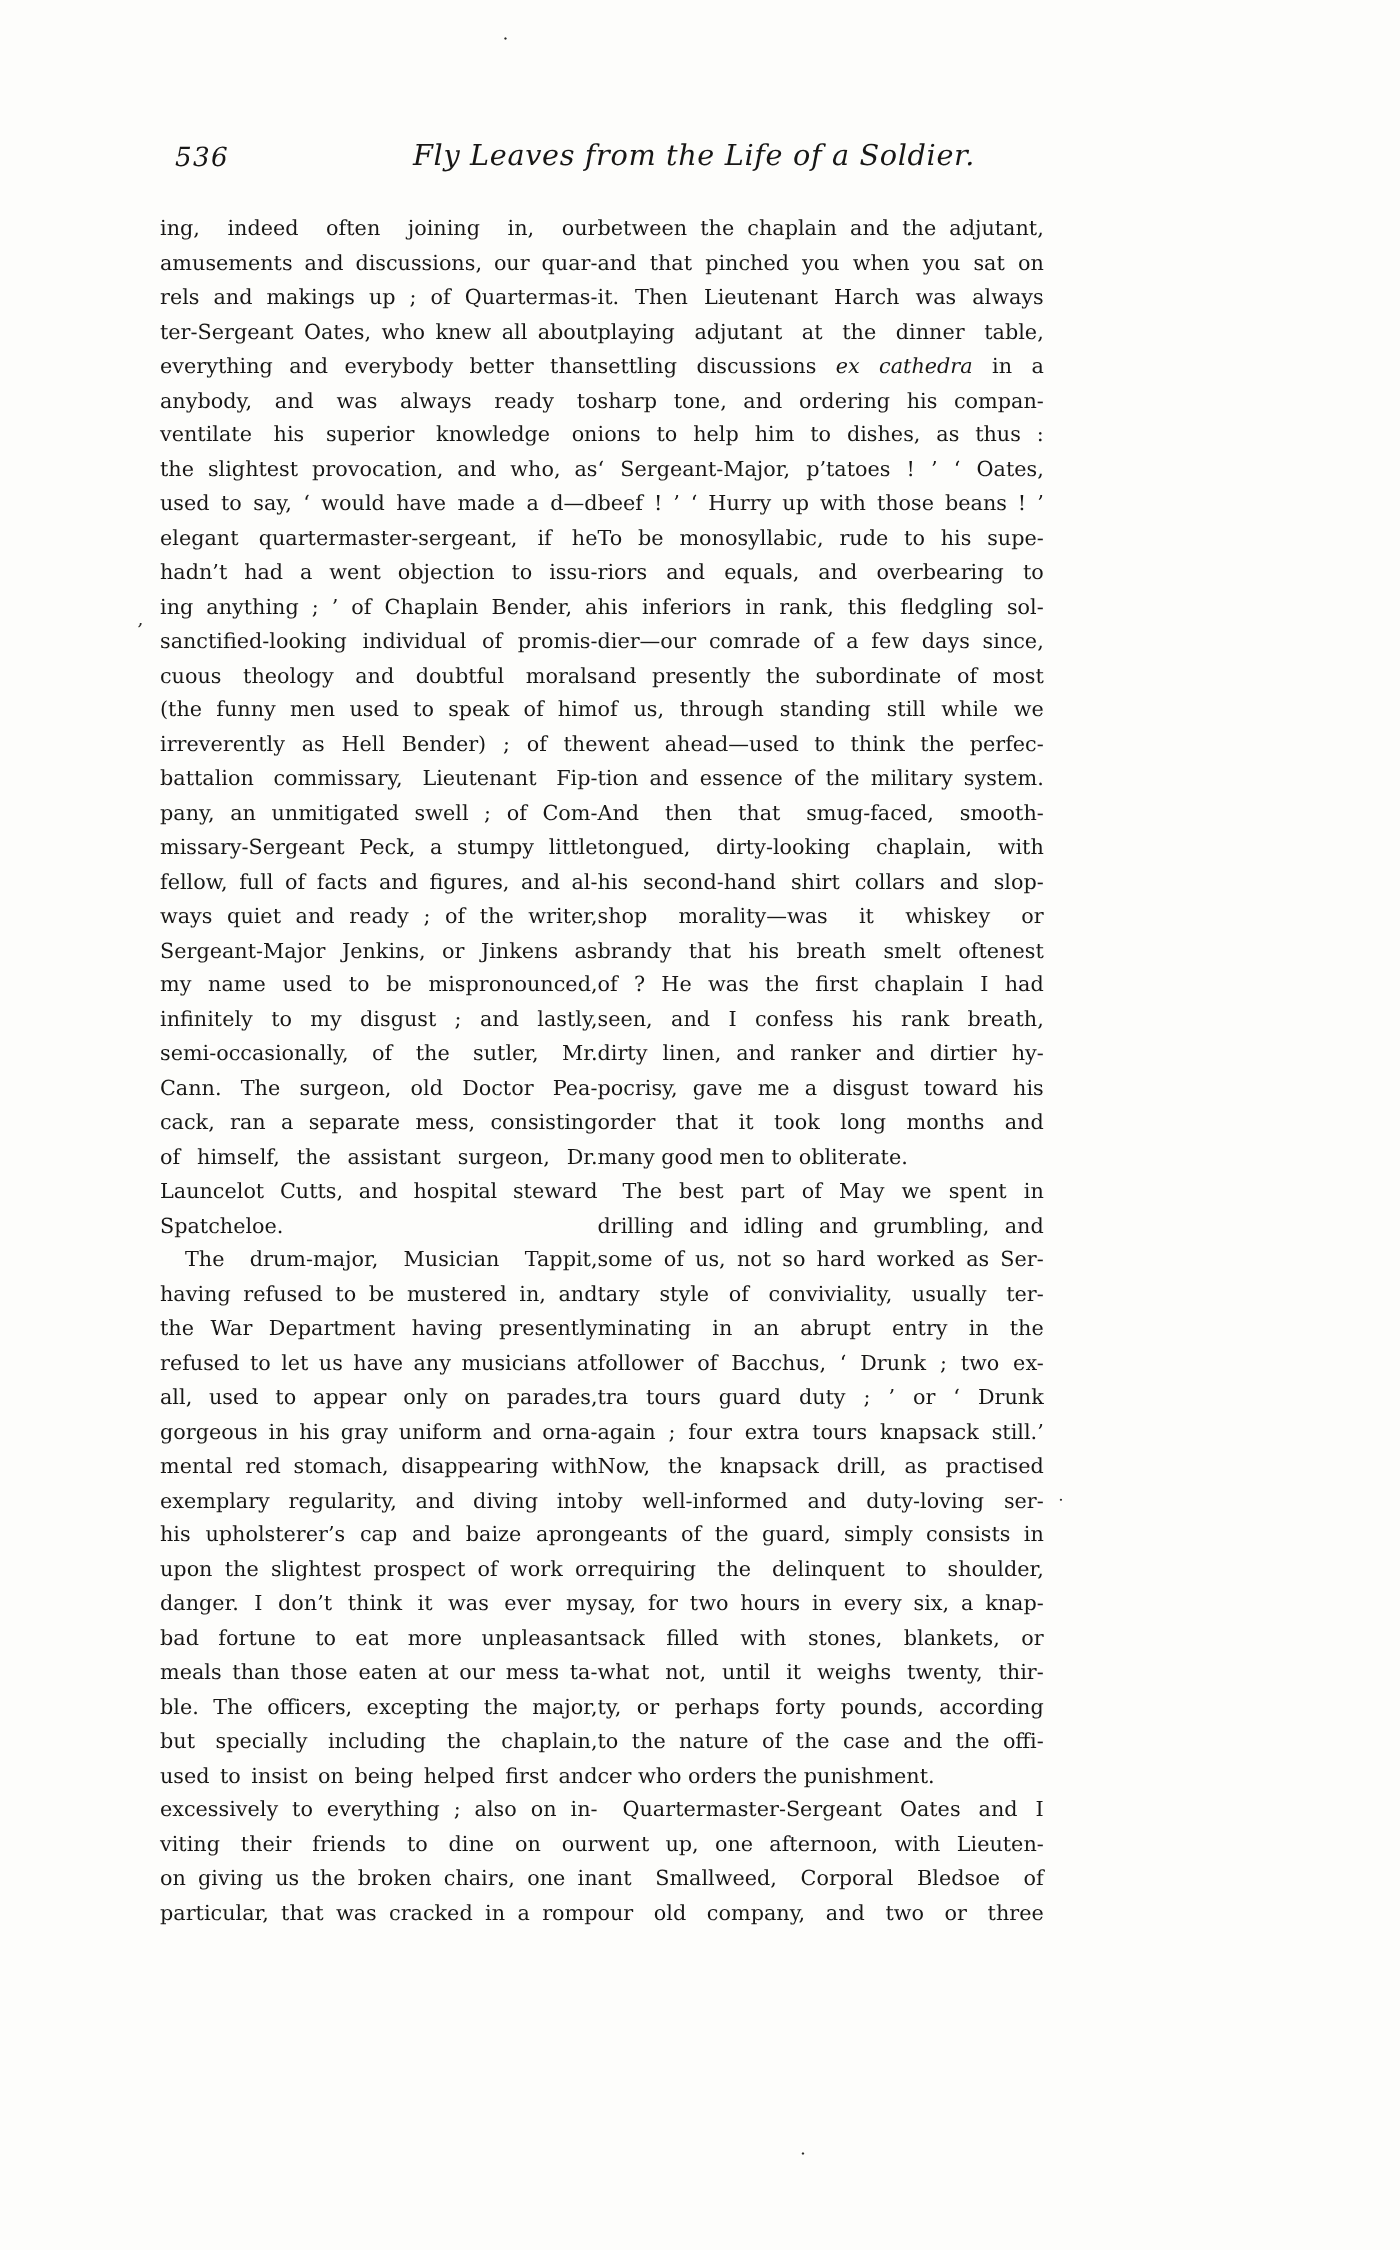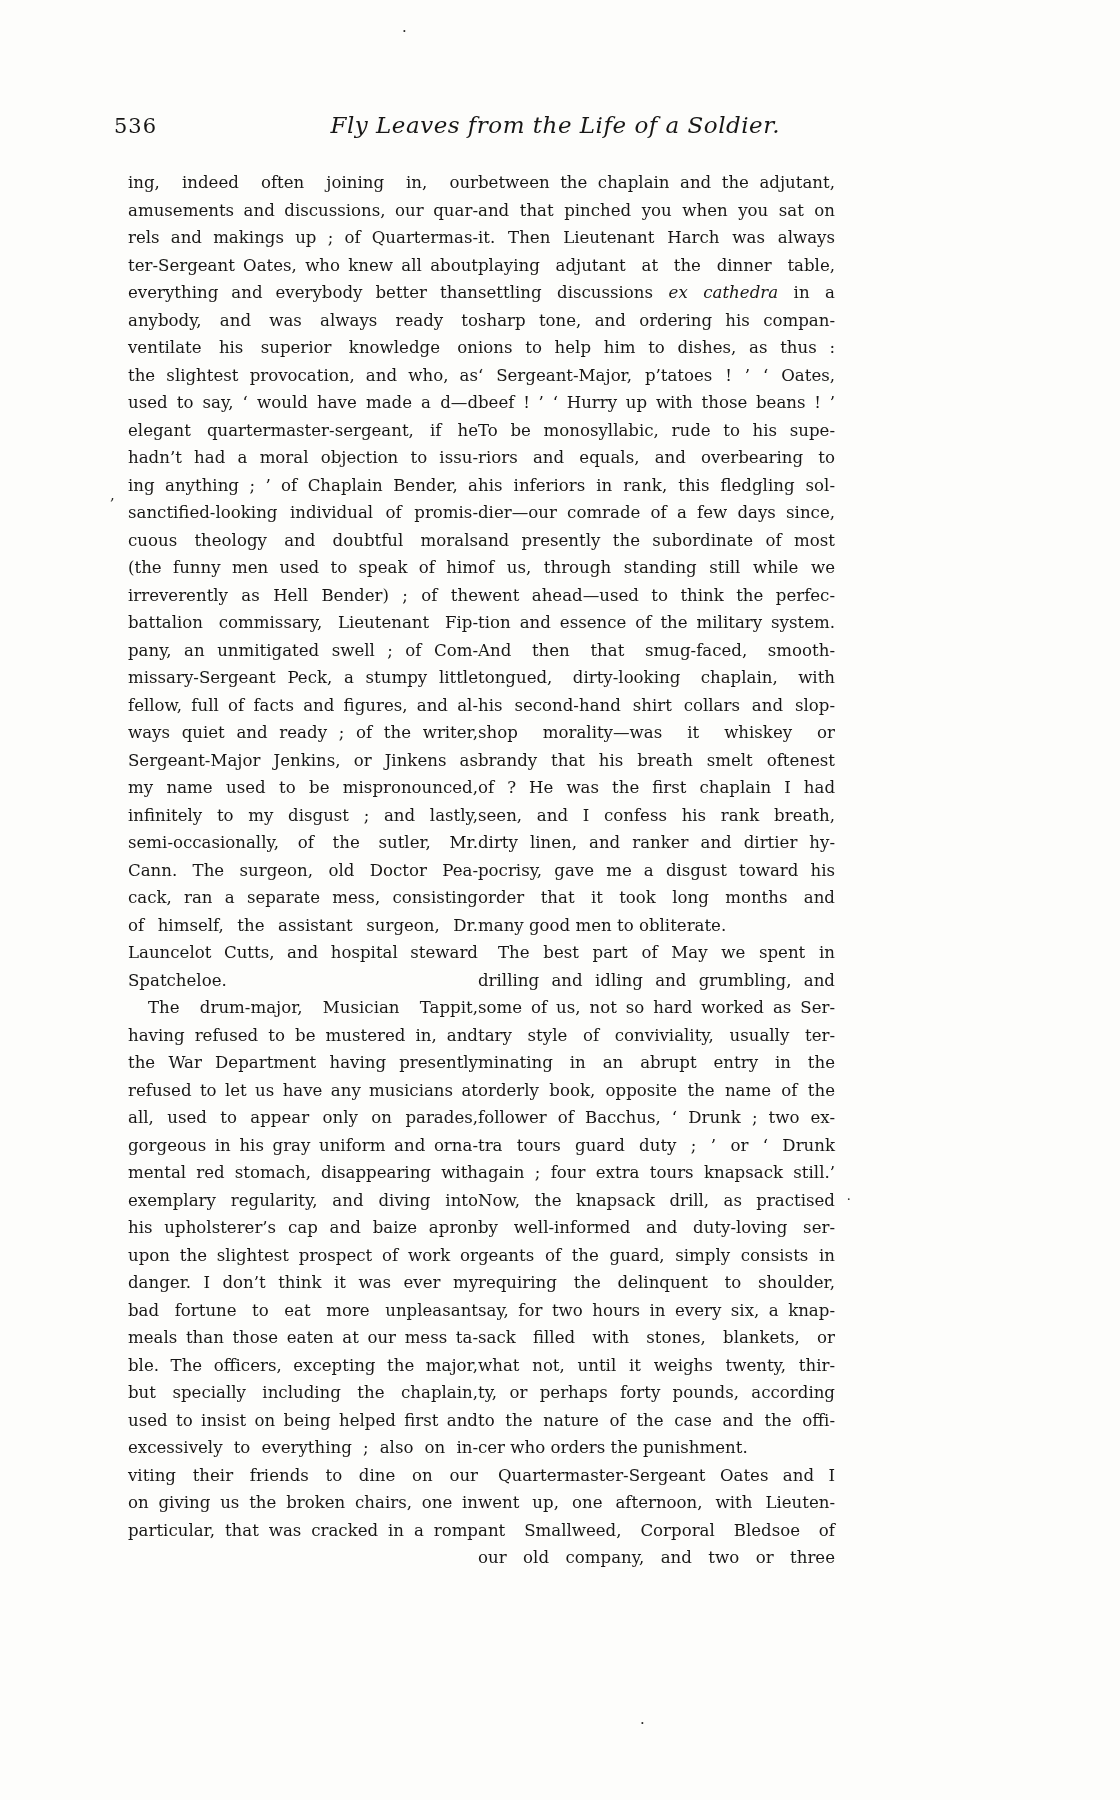--- a/index.html
+++ b/index.html
@@ -6,22 +6,22 @@
   body{
     width:1120px;height:1800px;
     background:#fdfdfb;
     font-family:"DejaVu Serif", serif;
     color:#181716;
     overflow:hidden;
     position:relative;
   }
   .page{position:absolute;inset:0;}
   .page-number{
-    position:absolute;left:114px;top:114px;
-    font-size:21px;letter-spacing:1px;
+    position:absolute;left:140px;top:114px;
+    font-size:21px;letter-spacing:1px;font-style:italic;
   }
   .running-title{
     position:absolute;left:220px;top:112px;width:560px;
     text-align:right;font-style:italic;font-size:23px;
     letter-spacing:0.5px;
   }
   .columns{
     position:absolute;left:128px;top:169px;
     display:flex;
   }
@@ -55,21 +55,21 @@
         <div class="line">ing, indeed often joining in, our</div>
         <div class="line">amusements and discussions, our quar-</div>
         <div class="line">rels and makings up ; of Quartermas-</div>
         <div class="line">ter-Sergeant Oates, who knew all about</div>
         <div class="line">everything and everybody better than</div>
         <div class="line">anybody, and was always ready to</div>
         <div class="line">ventilate his superior knowledge on</div>
         <div class="line">the slightest provocation, and who, as</div>
         <div class="line">used to say, ‘ would have made a d—d</div>
         <div class="line">elegant quartermaster-sergeant, if he</div>
-        <div class="line">hadn’t had a moral objection to issu-</div>
+        <div class="line">hadn’t had a went objection to issu-</div>
         <div class="line">ing anything ; ’ of Chaplain Bender, a</div>
         <div class="line">sanctified-looking individual of promis-</div>
         <div class="line">cuous theology and doubtful morals</div>
         <div class="line">(the funny men used to speak of him</div>
         <div class="line">irreverently as Hell Bender) ; of the</div>
         <div class="line">battalion commissary, Lieutenant Fip-</div>
         <div class="line">pany, an unmitigated swell ; of Com-</div>
         <div class="line">missary-Sergeant Peck, a stumpy little</div>
         <div class="line">fellow, full of facts and figures, and al-</div>
         <div class="line">ways quiet and ready ; of the writer,</div>
@@ -130,21 +130,20 @@
         <div class="line">seen, and I confess his rank breath,</div>
         <div class="line">dirty linen, and ranker and dirtier hy-</div>
         <div class="line">pocrisy, gave me a disgust toward his</div>
         <div class="line">order that it took long months and</div>
         <div class="line end">many good men to obliterate.</div>
         <div class="line indent">The best part of May we spent in</div>
         <div class="line">drilling and idling and grumbling, and</div>
         <div class="line">some of us, not so hard worked as Ser-</div>
         <div class="line">tary style of conviviality, usually ter-</div>
         <div class="line">minating in an abrupt entry in the</div>
-        <div class="line">orderly book, opposite the name of the</div>
         <div class="line">follower of Bacchus, ‘ Drunk ; two ex-</div>
         <div class="line">tra tours guard duty ; ’ or ‘ Drunk</div>
         <div class="line">again ; four extra tours knapsack still.’</div>
         <div class="line">Now, the knapsack drill, as practised</div>
         <div class="line">by well-informed and duty-loving ser-</div>
         <div class="line">geants of the guard, simply consists in</div>
         <div class="line">requiring the delinquent to shoulder,</div>
         <div class="line">say, for two hours in every six, a knap-</div>
         <div class="line">sack filled with stones, blankets, or</div>
         <div class="line">what not, until it weighs twenty, thir-</div>

